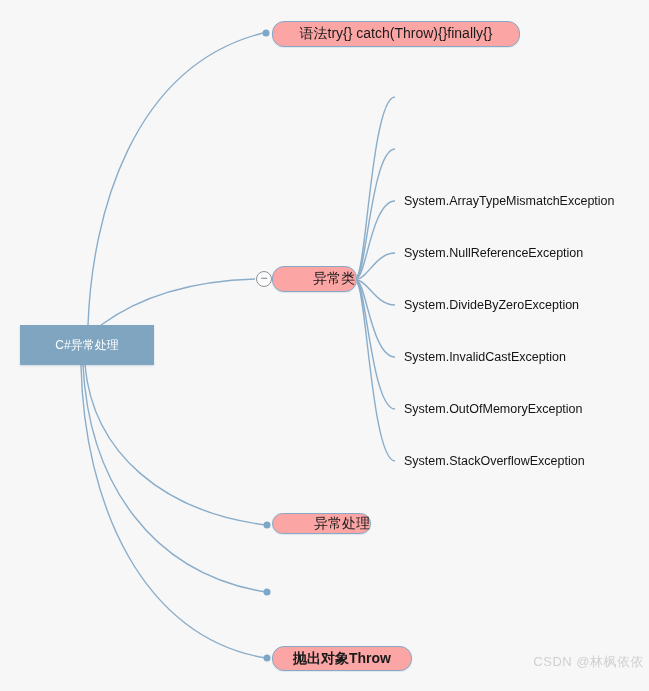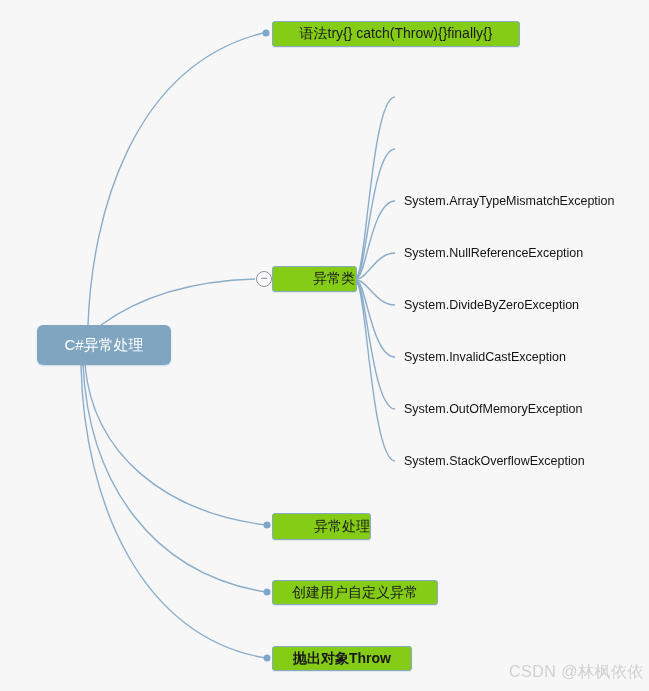--- a/index.html
+++ b/index.html
@@ -17,29 +17,28 @@
   .node{
     position:absolute;
     display:flex;align-items:center;justify-content:center;
     box-sizing:border-box;
     white-space:nowrap;
     cursor:default;
   }
   .root-node{
     background:#7fa5c1;
     color:#ffffff;
-    border-radius:6px;
-    font-size:15px;
+    border-radius:0;
+    font-size:12px;
     box-shadow:0 1px 2px rgba(90,120,150,.25);
-    margin-left:17px;
   }
   .branch-node{
-    background:#84cc16;
+    background:#fca5a5;
     border:1px solid #85a9c6;
-    border-radius:3px;
+    border-radius:12px;
     color:#1a1a1a;
     font-size:14px;
     box-shadow:0 1px 1px rgba(120,150,180,.18);
   }
   .leaf-label{
     position:absolute;
     color:#141414;
     font-size:12.5px;
     height:18px;
     display:flex;align-items:center;
@@ -53,23 +52,23 @@
     border:1px solid #8f9398;
     border-radius:50%;
     background:#fbfbfb;
     color:#6f7377;
     font-size:12px;line-height:13px;
     text-align:center;
     cursor:pointer;
   }
   .watermark{
     position:absolute;
-    right:5px;bottom:8px;
+    right:5px;bottom:20px;
     color:#d2d0ce;
-    font-size:16px;
+    font-size:13px;
     letter-spacing:.5px;
   }
 </style>
 </head>
 <body>
 
 <div class="canvas">
 
   <svg class="edges" width="649" height="691" viewBox="0 0 649 691">
     <g fill="none" stroke="#8aadca" stroke-width="1.4">
@@ -111,27 +110,24 @@
     <span>异常类</span>
   </div>
 
   <div class="leaf-label" style="left:404px;top:192px;">System.ArrayTypeMismatchException</div>
   <div class="leaf-label" style="left:404px;top:244px;">System.NullReferenceException</div>
   <div class="leaf-label" style="left:404px;top:296px;">System.DivideByZeroException</div>
   <div class="leaf-label" style="left:404px;top:348px;">System.InvalidCastException</div>
   <div class="leaf-label" style="left:404px;top:452px;">System.StackOverflowException</div>
   <div class="leaf-label" style="left:404px;top:400px;">System.OutOfMemoryException</div>
 
-  <div class="node branch-node" style="left:272px;top:513px;width:99px;height:27px;padding-left:41px;">
+  <div class="node branch-node" style="left:272px;top:513px;width:99px;height:21px;padding-left:41px;">
     <span>异常处理</span>
   </div>
 
-  <div class="node branch-node" style="left:272px;top:580px;width:166px;height:25px;">
-    <span>创建用户自定义异常</span>
-  </div>
 
   <div class="node branch-node" style="left:272px;top:646px;width:140px;height:25px;font-weight:bold;">
     <span>抛出对象Throw</span>
   </div>
 
   <div class="watermark">CSDN @林枫依依</div>
 
 </div>
 
 </body></html>

